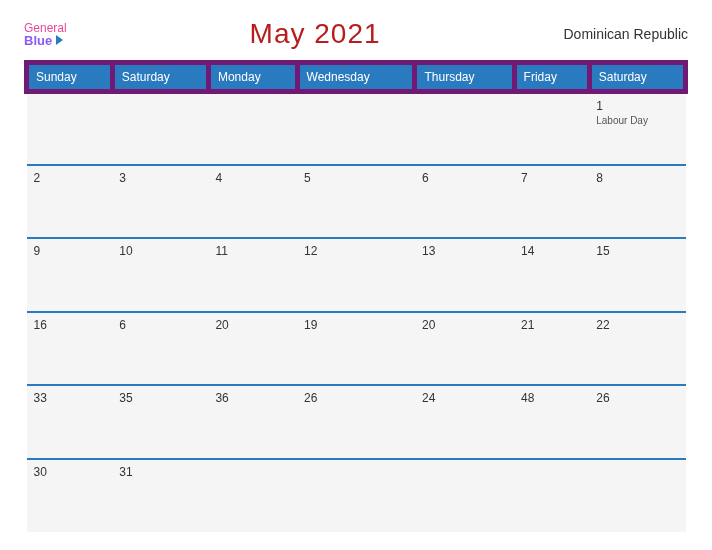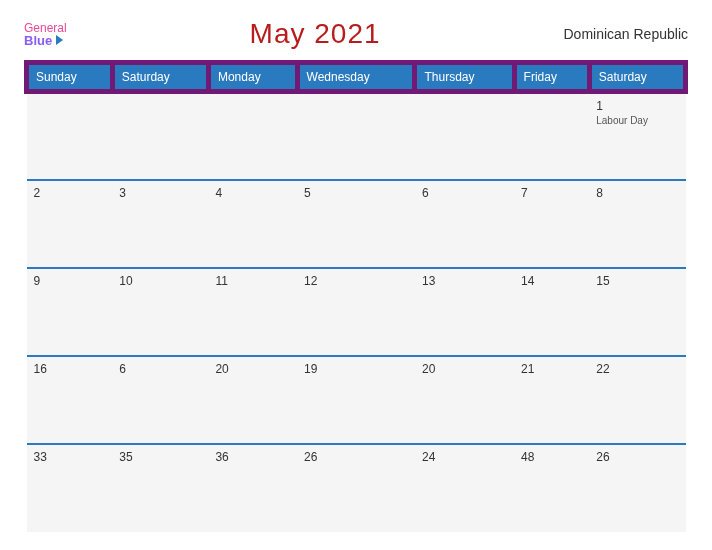--- a/index.html
+++ b/index.html
@@ -237,15 +237,28 @@
           <td>
             <span class="day-num">24</span>
           </td>
           <td>
             <span class="day-num">48</span>
           </td>
           <td>
             <span class="day-num">26</span>
           </td>
         </tr>
+        <tr>
+          <td>
+            <span class="day-num">30</span>
+          </td>
+          <td>
+            <span class="day-num">31</span>
+          </td>
+          <td class="empty-cell"></td>
+          <td class="empty-cell"></td>
+          <td class="empty-cell"></td>
+          <td class="empty-cell"></td>
+          <td class="empty-cell"></td>
+        </tr>
       </tbody>
   </table>
 </div>
 
 </body></html>

